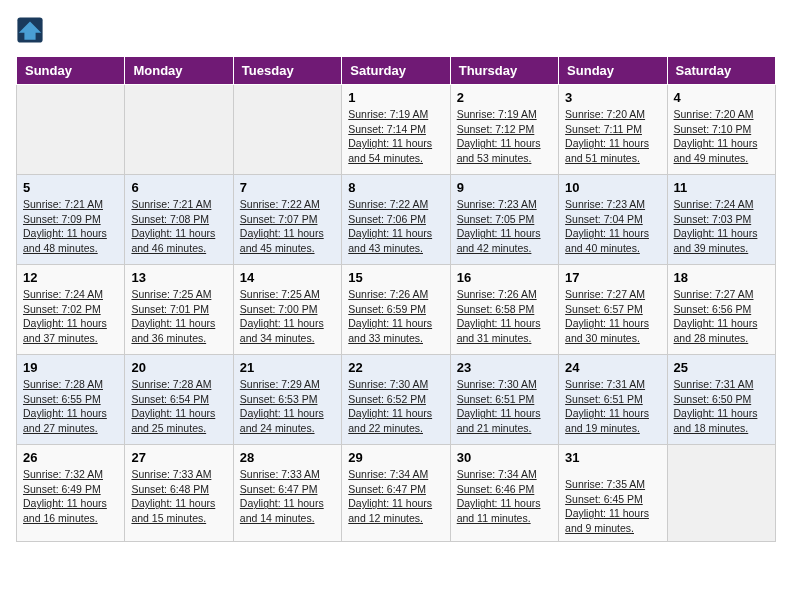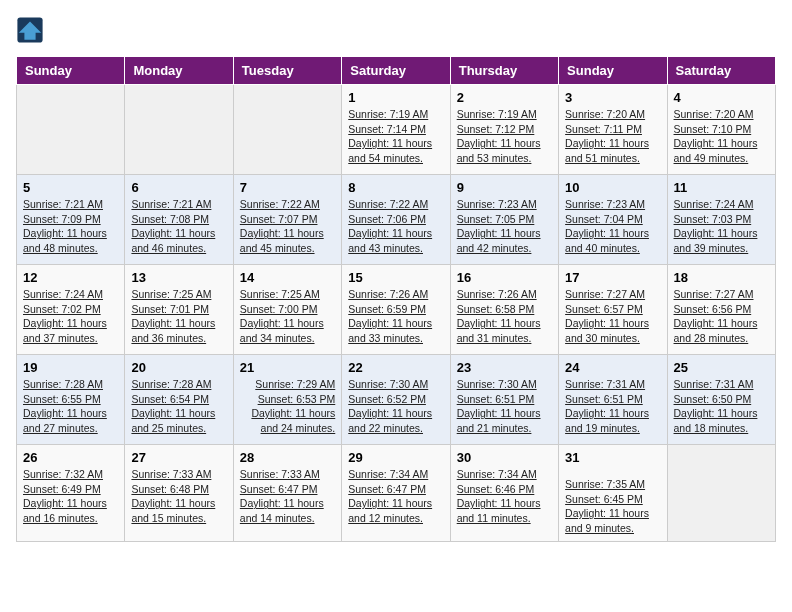--- a/index.html
+++ b/index.html
@@ -240,21 +240,21 @@
 Daylight: 11 hours and 27 minutes.</div>
         </td>
         <td>
           <span class="day-number">20</span>
           <div class="day-info" style="white-space: pre-line;">Sunrise: 7:28 AM
 Sunset: 6:54 PM
 Daylight: 11 hours and 25 minutes.</div>
         </td>
         <td>
           <span class="day-number">21</span>
-          <div class="day-info" style="white-space: pre-line; text-align: right;">Sunrise: 7:29 AM
+          <div class="day-info" style="white-space: pre-line;">Sunrise: 7:29 AM
 Sunset: 6:53 PM
 Daylight: 11 hours and 24 minutes.</div>
         </td>
         <td>
           <span class="day-number">22</span>
           <div class="day-info" style="white-space: pre-line;">Sunrise: 7:30 AM
 Sunset: 6:52 PM
 Daylight: 11 hours and 22 minutes.</div>
         </td>
         <td>

